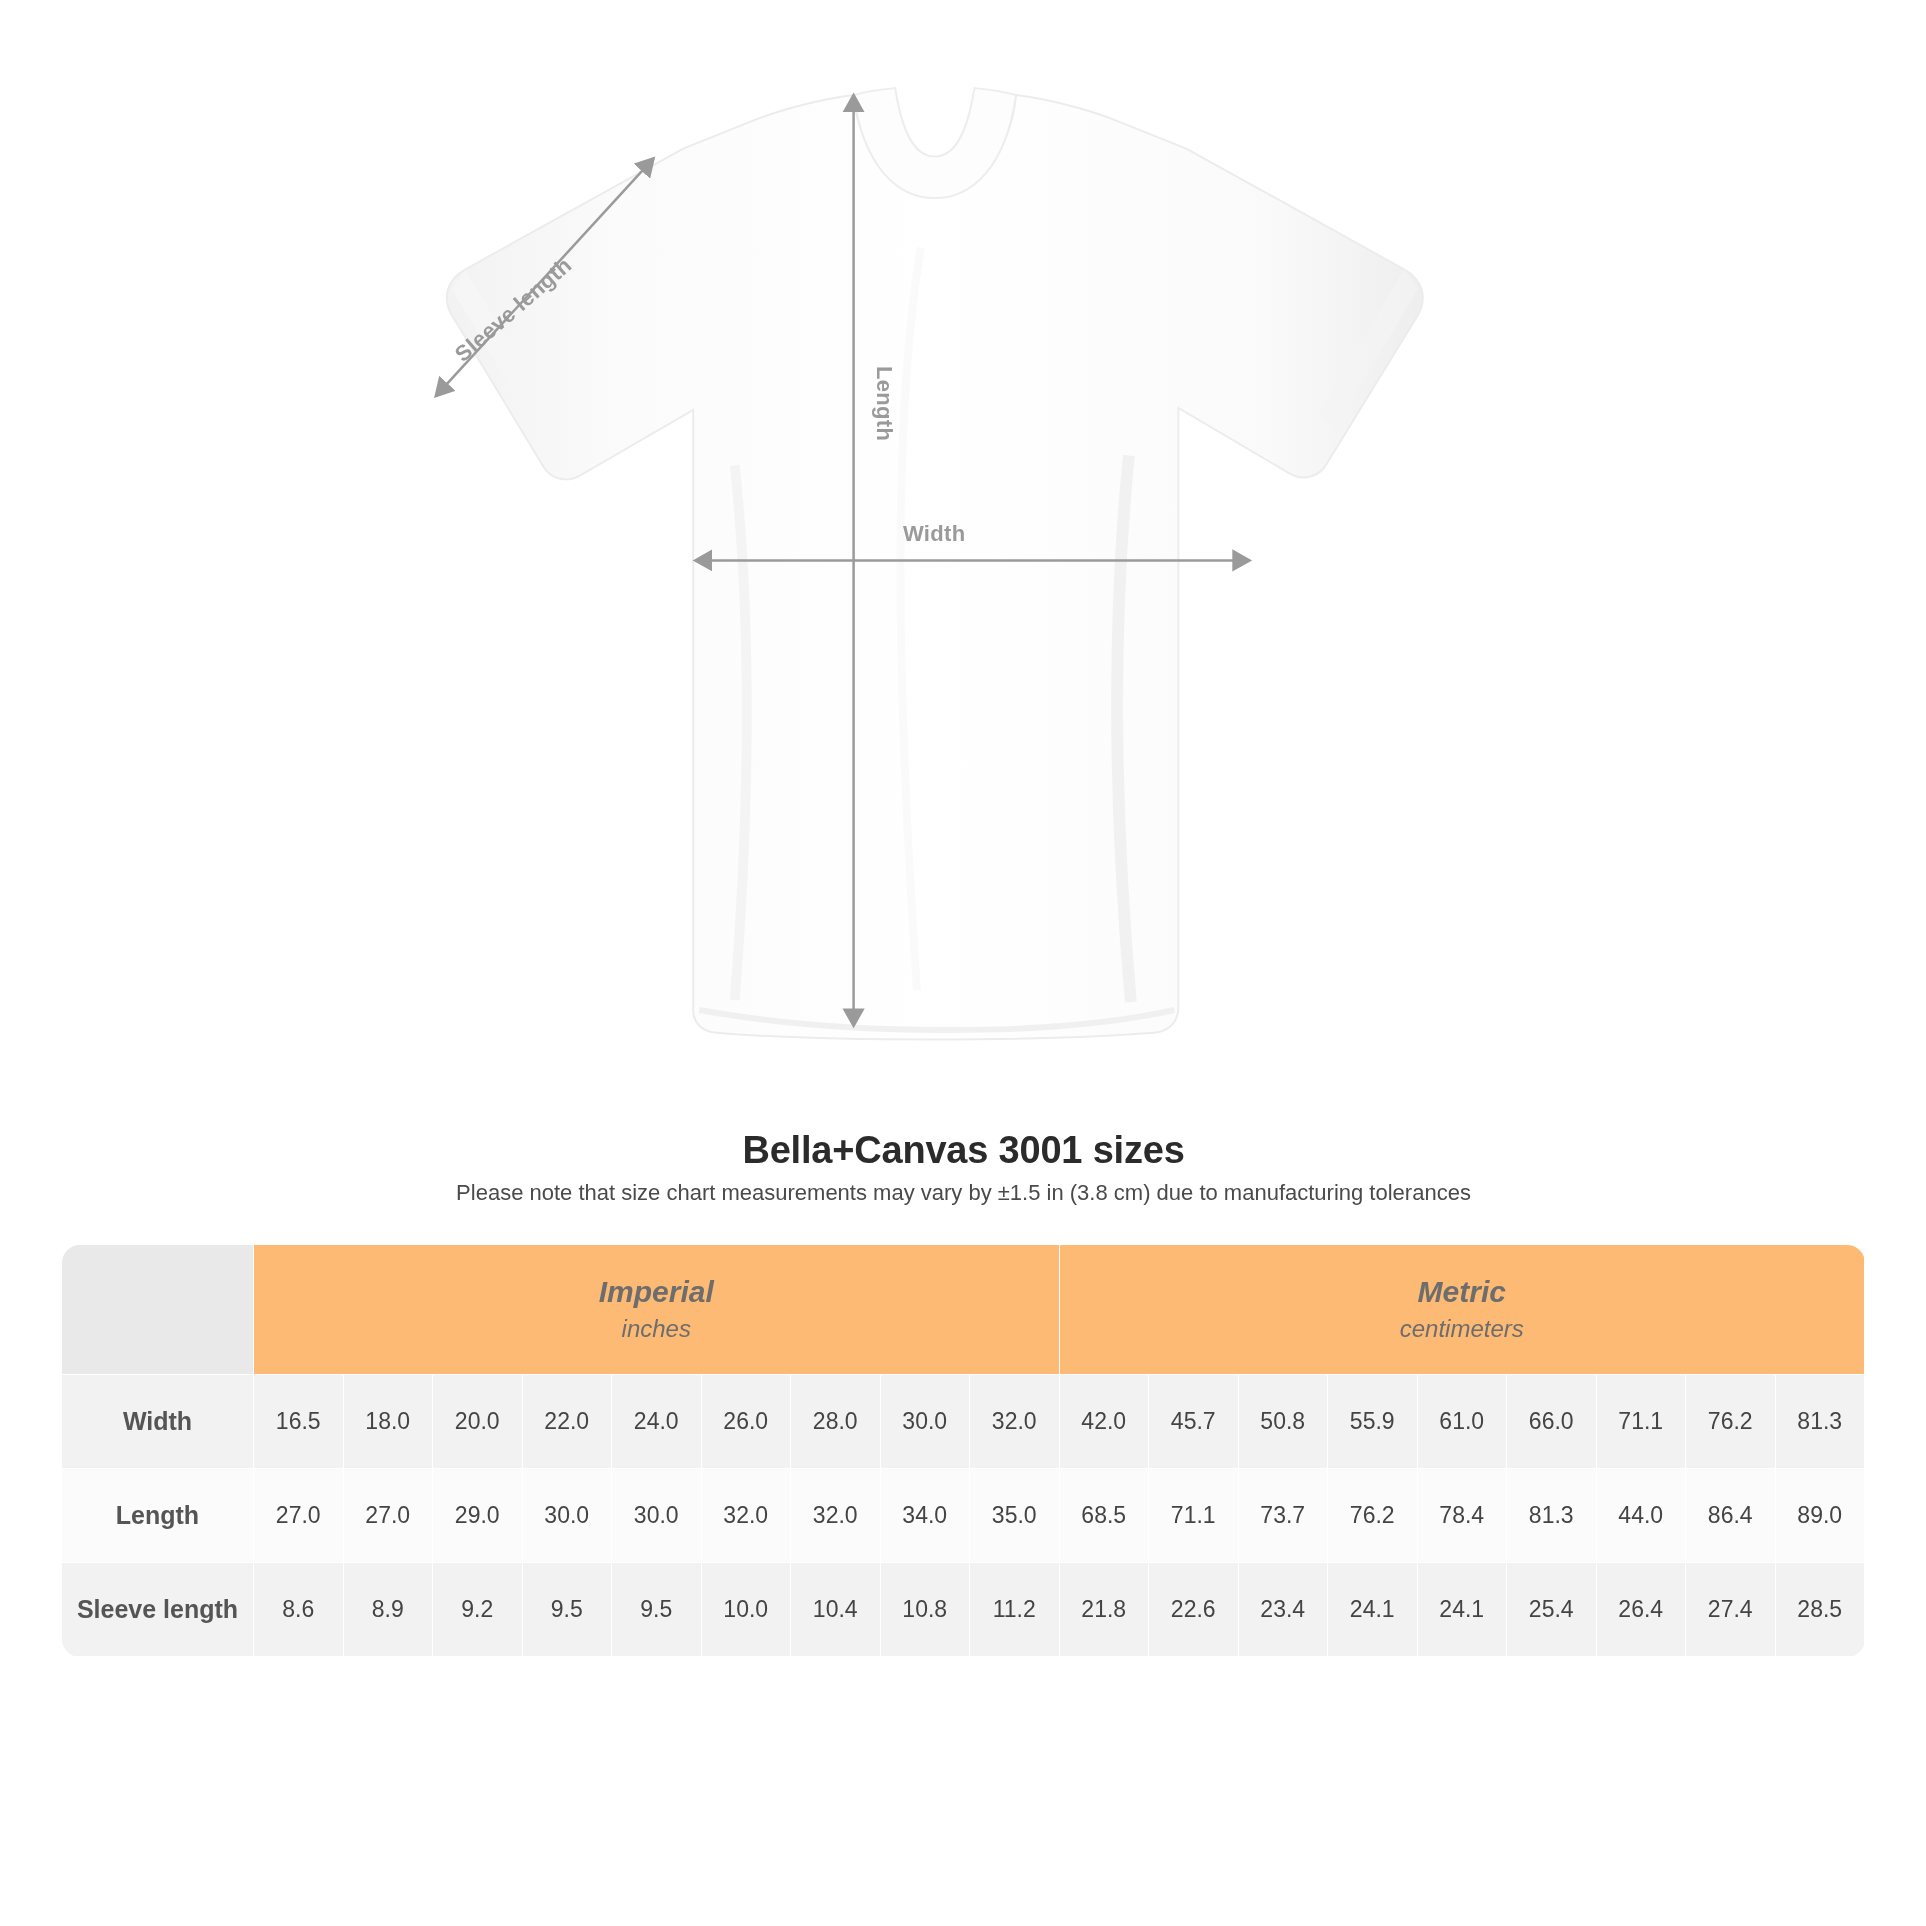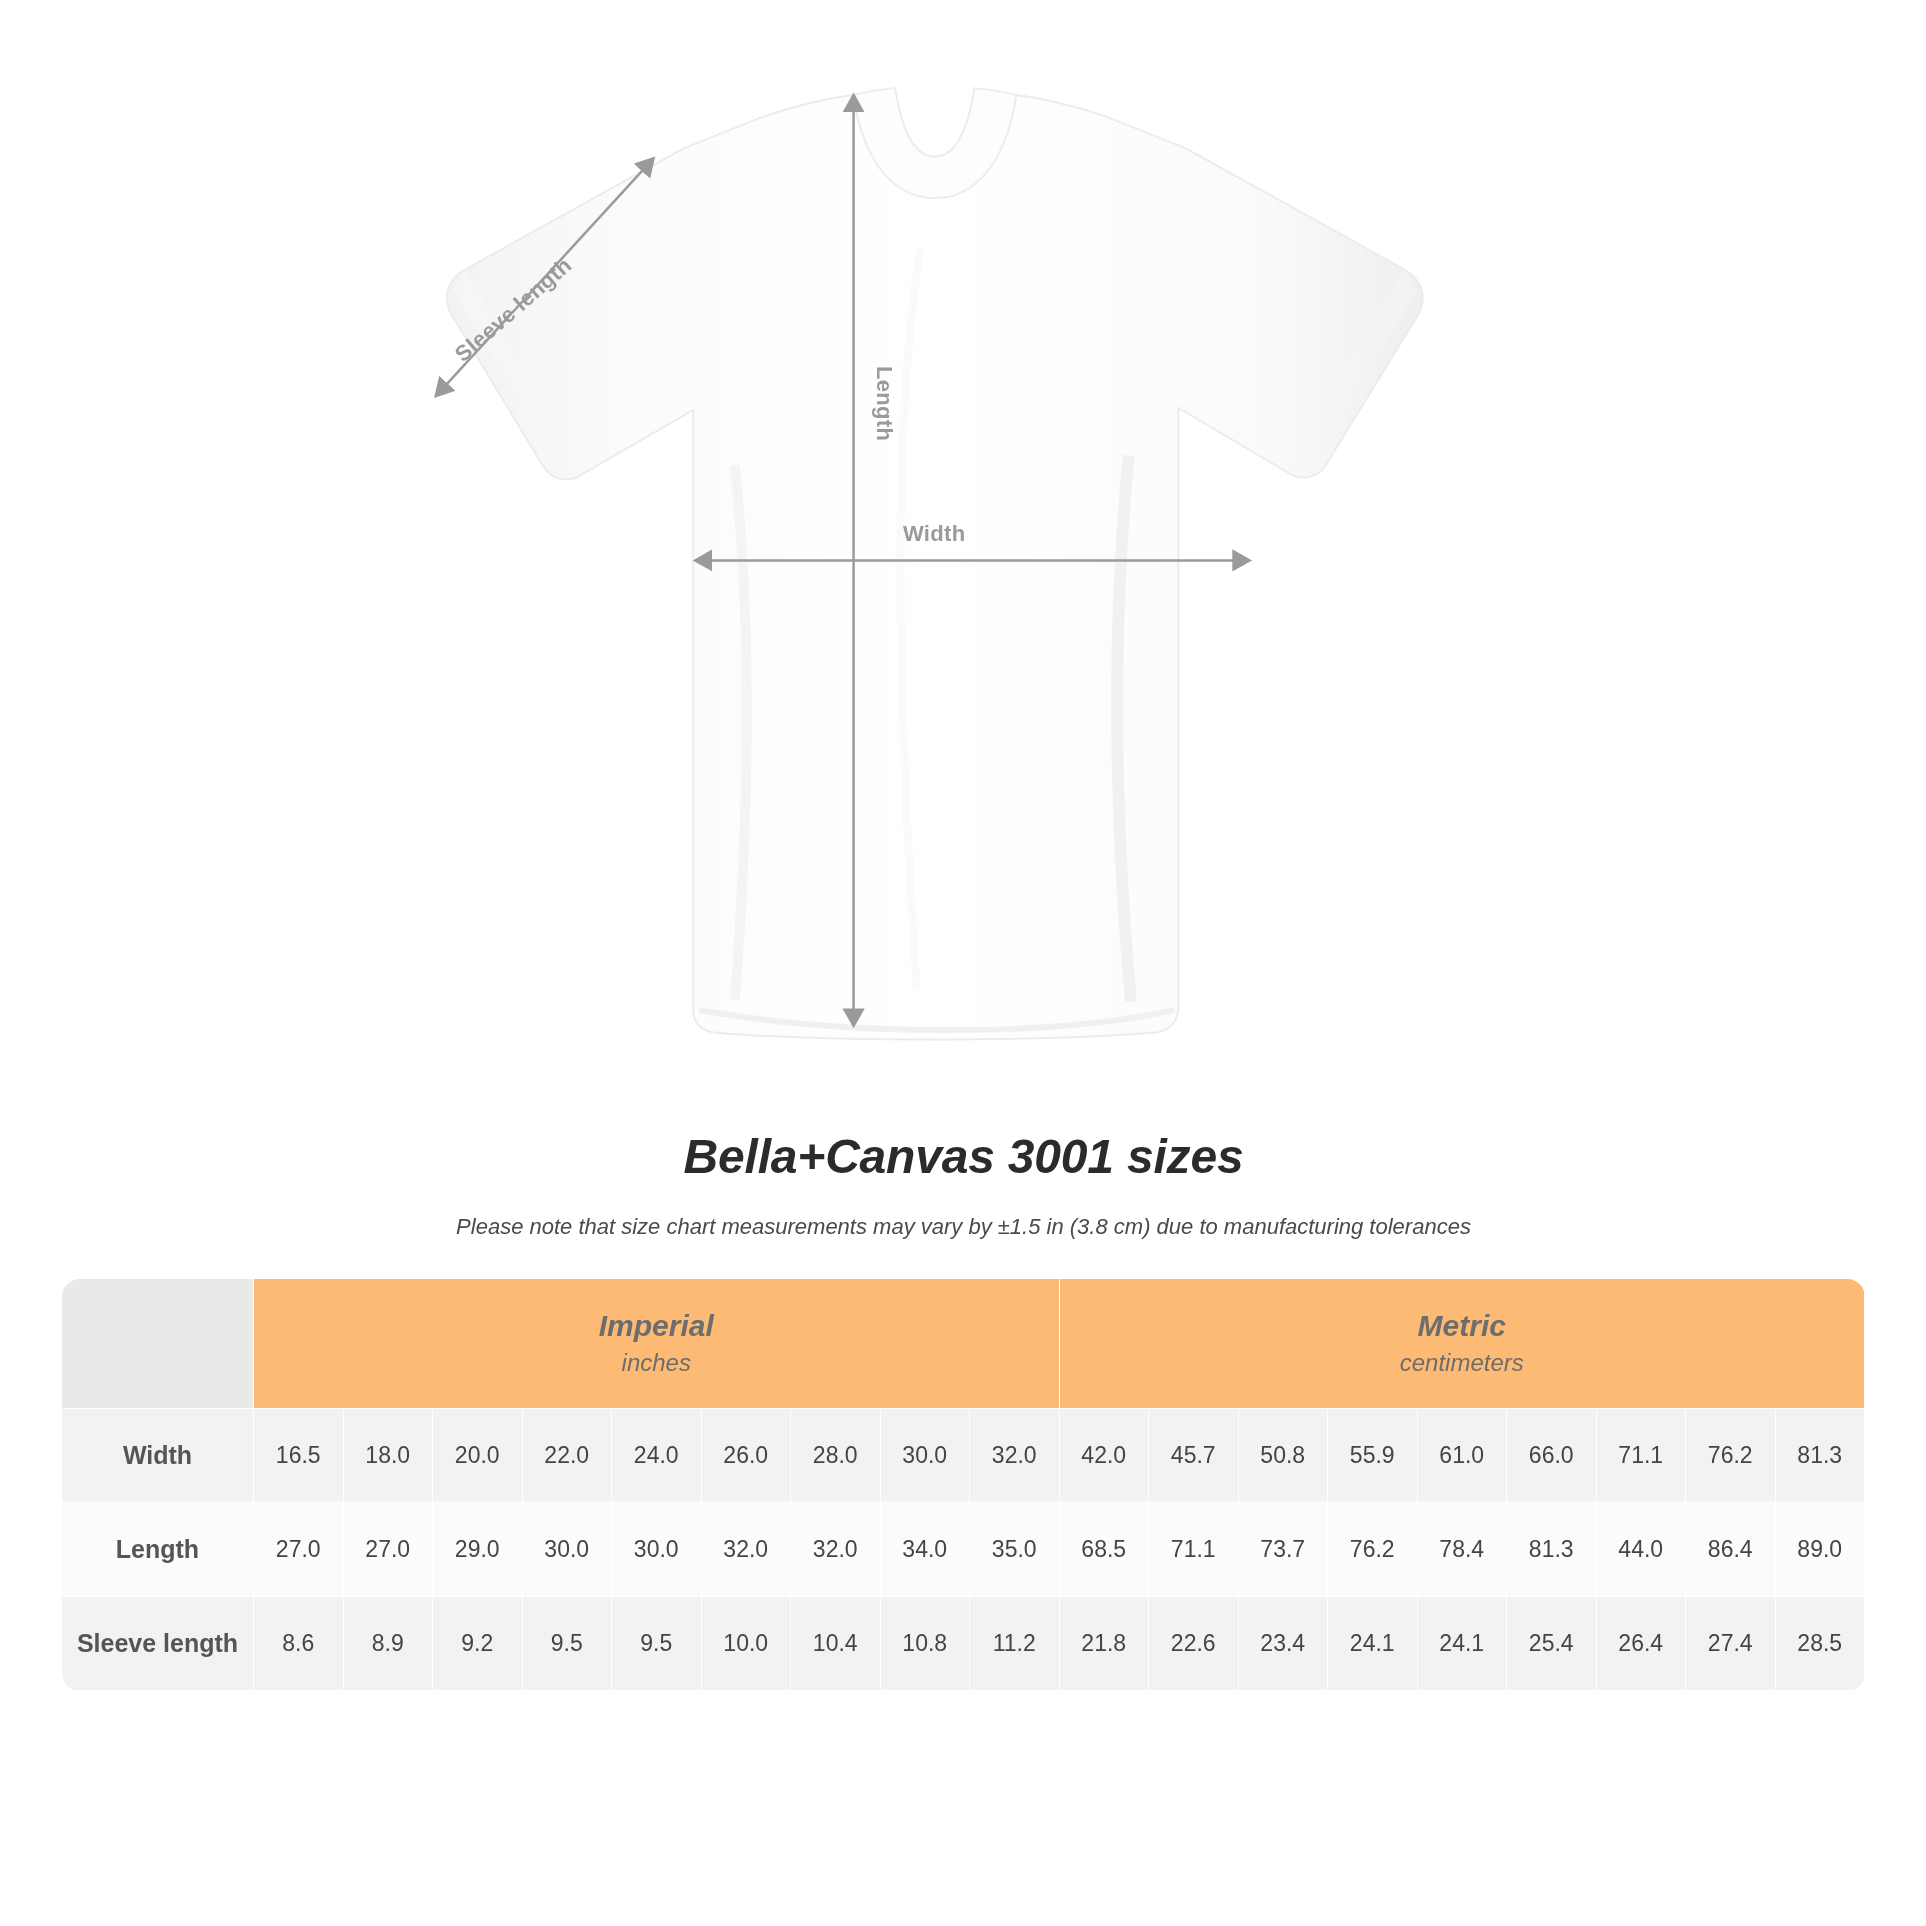--- a/index.html
+++ b/index.html
@@ -45,31 +45,29 @@
     transform: rotate(-41deg);
     transform-origin: left top;
   }
 
   
   .title-block {
     text-align: center;
     margin-top: 20px;
   }
   .chart-title {
-    font-size: 48px;
+    font-size: 38px;
     font-weight: bold;
     color: #2b2b2b;
     letter-spacing: -0.2px;
-    font-style: italic;
   }
   .chart-note {
     font-size: 22px;
-    font-style: italic;
     color: #4a4a4a;
-    margin-top: 30px;
+    margin-top: 8px;
   }
 
   
   .table-wrap {
     margin: 38px 61px 0 61px;
     width: 1804px;
   }
   table.size-table {
     border-collapse: collapse;
     width: 100%;

